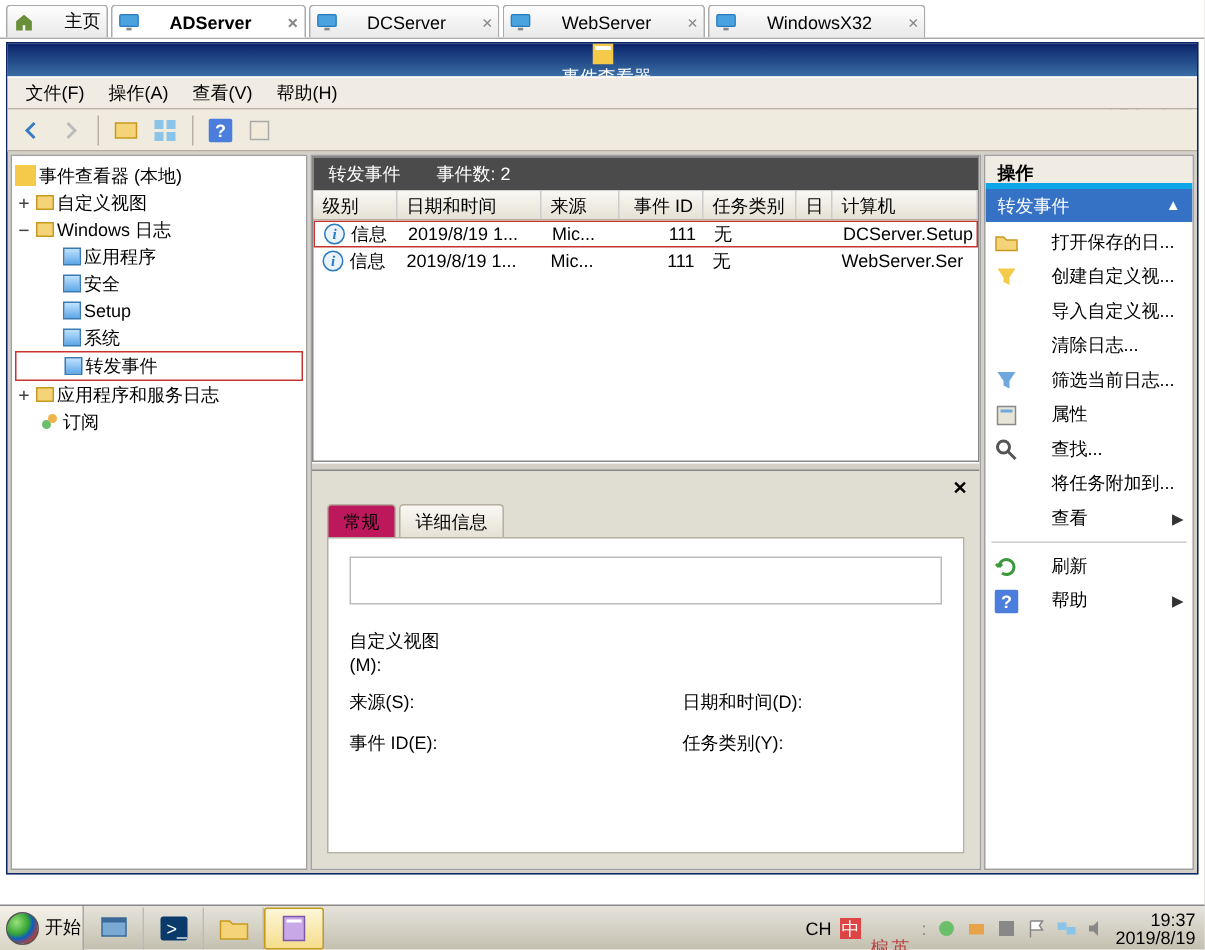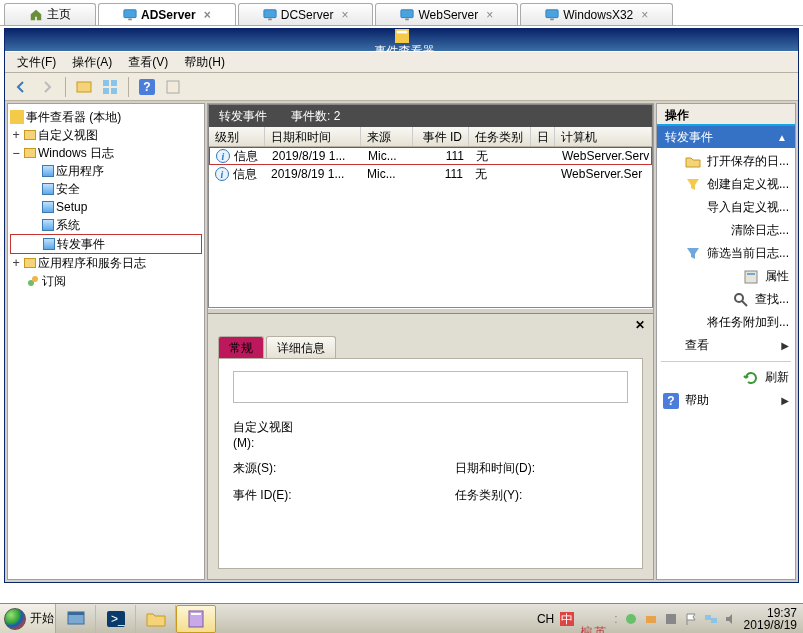--- a/index.html
+++ b/index.html
@@ -1,20 +1,20 @@
 <!DOCTYPE html>
 <html><head>
 <meta charset="utf-8">
 <style>
 * { margin: 0; padding: 0; box-sizing: border-box; font-family: "SimSun", "宋体", Arial, sans-serif; font-size: 12px; }
 body { background: #fff; width: 803px; height: 633px; overflow: hidden; }
 
 
 .outer-tabs { height: 26px; background: #fff; border-bottom: 1px solid #aaa; display: flex; align-items: flex-end; padding-left: 4px; }
-.outer-tab { height: 22px; padding: 0 24px; display: flex; align-items: center; gap: 4px; border: 1px solid #aaa; border-bottom: none; border-radius: 3px 3px 0 0; background: linear-gradient(#fefefe,#e9e9e9); margin-right: 2px; cursor: pointer; }
+.outer-tab { height: 22px; padding: 0 4px; display: flex; align-items: center; gap: 20px; border: 1px solid #aaa; border-bottom: none; border-radius: 3px 3px 0 0; background: linear-gradient(#fefefe,#e9e9e9); margin-right: 2px; cursor: pointer; }
 .outer-tab.active { background: #fff; font-weight: bold; }
 .outer-tab .close { color: #888; margin-left: 4px; }
 .ticon { width: 14px; height: 14px; display: inline-block; }
 .ic-home svg, .ic-monitor svg { width: 14px; height: 14px; }
 
 
 .app-window { position: absolute; top: 28px; left: 4px; width: 795px; height: 555px; border: 1px solid #0a246a; background: #d4d0c8; display: flex; flex-direction: column; }
 .titlebar { height: 22px; background: linear-gradient(#0a246a,#3a6ea5); color: #fff; display: flex; align-items: center; padding: 0 4px; flex-direction: column; }
 .titlebar .ttxt { margin-left: 6px; }
 .winbtns { margin-left: auto; display: flex; gap: 0; }
@@ -61,25 +61,25 @@
 .dtabs { display: flex; height: 22px; }
 .dtab { padding: 3px 10px; background: linear-gradient(#f9f8f4,#e5e1d4); border: 1px solid #b5b0a1; border-bottom: none; border-radius: 3px 3px 0 0; margin-right: 2px; cursor: pointer; }
 .dtab.a { background: #be185d; }
 .dbody { flex: 1; background: #fff; border: 1px solid #b5b0a1; padding: 12px 14px; font-size: 12px; }
 .dbody .bx { height: 32px; border: 1px solid #bbb; margin-bottom: 16px; }
 .drow { display: flex; margin-bottom: 10px; gap: 12px; }
 .dlab { width: 80px; }
 .dlab2 { width: 80px; margin-left: 130px; }
 
 
-.act-hdr { height: 22px; background: #f0ece3; border-bottom: 2px solid #0ea5e9; padding: 3px 8px; font-weight: bold; }
+.act-hdr { height: 22px; background: #f0ece3; border-bottom: 4px solid #0ea5e9; padding: 3px 8px; font-weight: bold; }
 .act-sec { height: 22px; background: #3572c5; color: #fff; display: flex; align-items: center; padding: 0 8px; justify-content: space-between; }
 .act-sec .arr { font-size: 10px; }
 .act-list { padding: 2px 0; }
-.act-item { display: flex; align-items: center; gap: 6px; padding: 3px 6px; cursor: pointer; justify-content: flex-end; }
+.act-item { display: flex; align-items: center; gap: 22px; padding: 3px 6px; cursor: pointer; }
 .ai { width: 16px; height: 16px; display: inline-flex; align-items: center; justify-content: center; }
 .ai svg { width: 16px; height: 16px; }
 .arrow-r { margin-left: auto; font-size: 10px; color: #333; }
 
 
 .taskbar { position: absolute; left: 0; bottom: 0; width: 803px; height: 30px; background: linear-gradient(#e5e3db,#c4c0b0); border-top: 1px solid #888; display: flex; align-items: center; }
 .start { height: 30px; width: 56px; display: flex; align-items: center; gap: 4px; padding-left: 4px; background: linear-gradient(#f3f1e9,#d9d5c4); border-right: 1px solid #aaa; cursor: pointer; }
 .orb { width: 22px; height: 22px; border-radius: 50%; background: radial-gradient(circle at 30% 30%, #9be27a, #35a335 40%, #0d5fbd 55%, #cf3a2c 80%, #f5c53c); border: 1px solid #555; }
 .tbtn2 { width: 40px; height: 28px; display: flex; align-items: center; justify-content: center; cursor: pointer; border-right: 1px solid #bbb; }
 .tbtn2.active { background: linear-gradient(#fdf6d8,#f5dd8a); border: 1px solid #c79a1f; border-radius: 2px; }
@@ -271,21 +271,21 @@
         <div class="row hl0">
           <div class="cell" style="width:56px;display:flex;align-items:center">
                 <span class="iicon">i</span>
                 <span>信息</span>
               </div>
           <div class="cell" style="width:96px">2019/8/19 1...</div>
           <div class="cell" style="width:52px">Mic...</div>
           <div class="cell" style="width:56px;text-align:right">111</div>
           <div class="cell" style="width:62px">无</div>
           <div class="cell" style="width:24px"></div>
-          <div class="cell" style="flex:1">WebServer.Serv</div>
+          <div class="cell" style="flex:1">DCServer.Setup</div>
         </div>
         <div class="row">
           <div class="cell" style="width:56px;display:flex;align-items:center">
                 <span class="iicon">i</span>
                 <span>信息</span>
               </div>
           <div class="cell" style="width:96px">2019/8/19 1...</div>
           <div class="cell" style="width:52px">Mic...</div>
           <div class="cell" style="width:56px;text-align:right">111</div>
           <div class="cell" style="width:62px">无</div>

